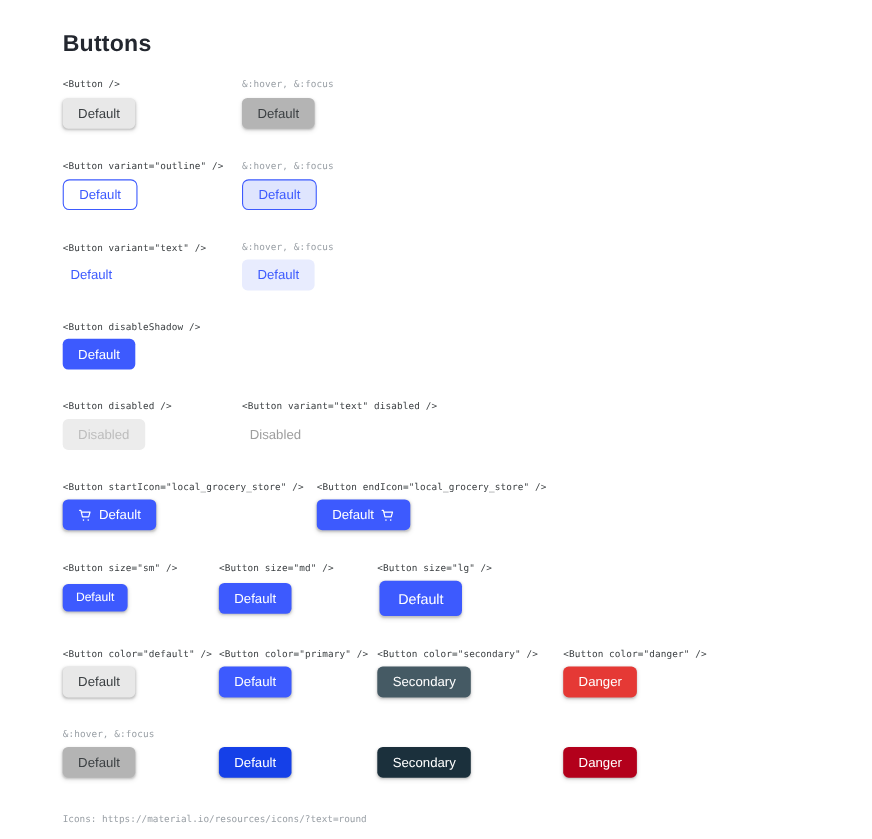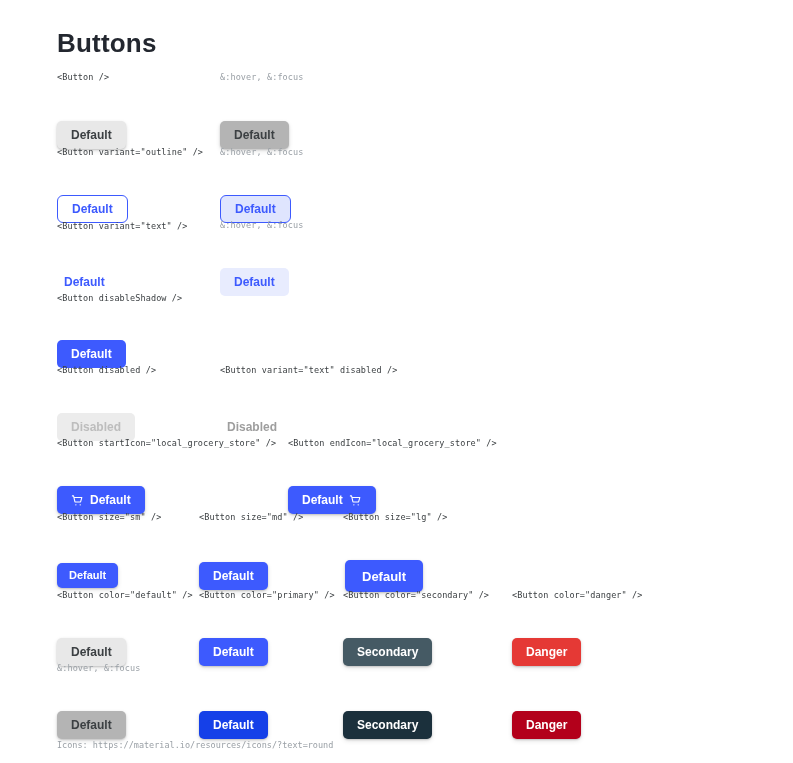--- a/index.html
+++ b/index.html
@@ -19,21 +19,21 @@
     position: absolute;
     left: 0; top: 0;
     width: 793px;
     height: 763px;
     background: #fff;
   }
   .page-title {
     position: absolute;
     left: 57px;
     top: 28px;
-    font-size: 26px;
+    font-size: 21px;
     font-weight: 700;
     letter-spacing: 0.2px;
     color: #23272f;
   }
   .code-label {
     position: absolute;
     font-family: "DejaVu Sans Mono", "Liberation Mono", monospace;
     font-size: 8.5px;
     color: #3c4043;
     white-space: nowrap;
@@ -57,27 +57,26 @@
     position: absolute;
     display: inline-flex;
     align-items: center;
     justify-content: center;
     gap: 6px;
     box-sizing: border-box;
     border: none;
     border-radius: 5px;
     font-family: "Liberation Sans", sans-serif;
     font-size: 12px;
-    font-weight: 700;
+    font-weight: 400;
     line-height: 1;
     padding: 0 14px;
     height: 28px;
     cursor: pointer;
     white-space: nowrap;
-    margin-top: 32px;
   }
   .btn.sm { height: 25px; font-size: 11px; padding: 0 12px; }
   .btn.md { height: 28px; font-size: 12px; padding: 0 14px; }
   .btn.lg { height: 32px; font-size: 13px; padding: 0 17px; }
 
   .btn.shadow {
     box-shadow: 0 1px 2px rgba(0,0,0,0.18), 0 2px 5px rgba(0,0,0,0.10);
   }
 
   

